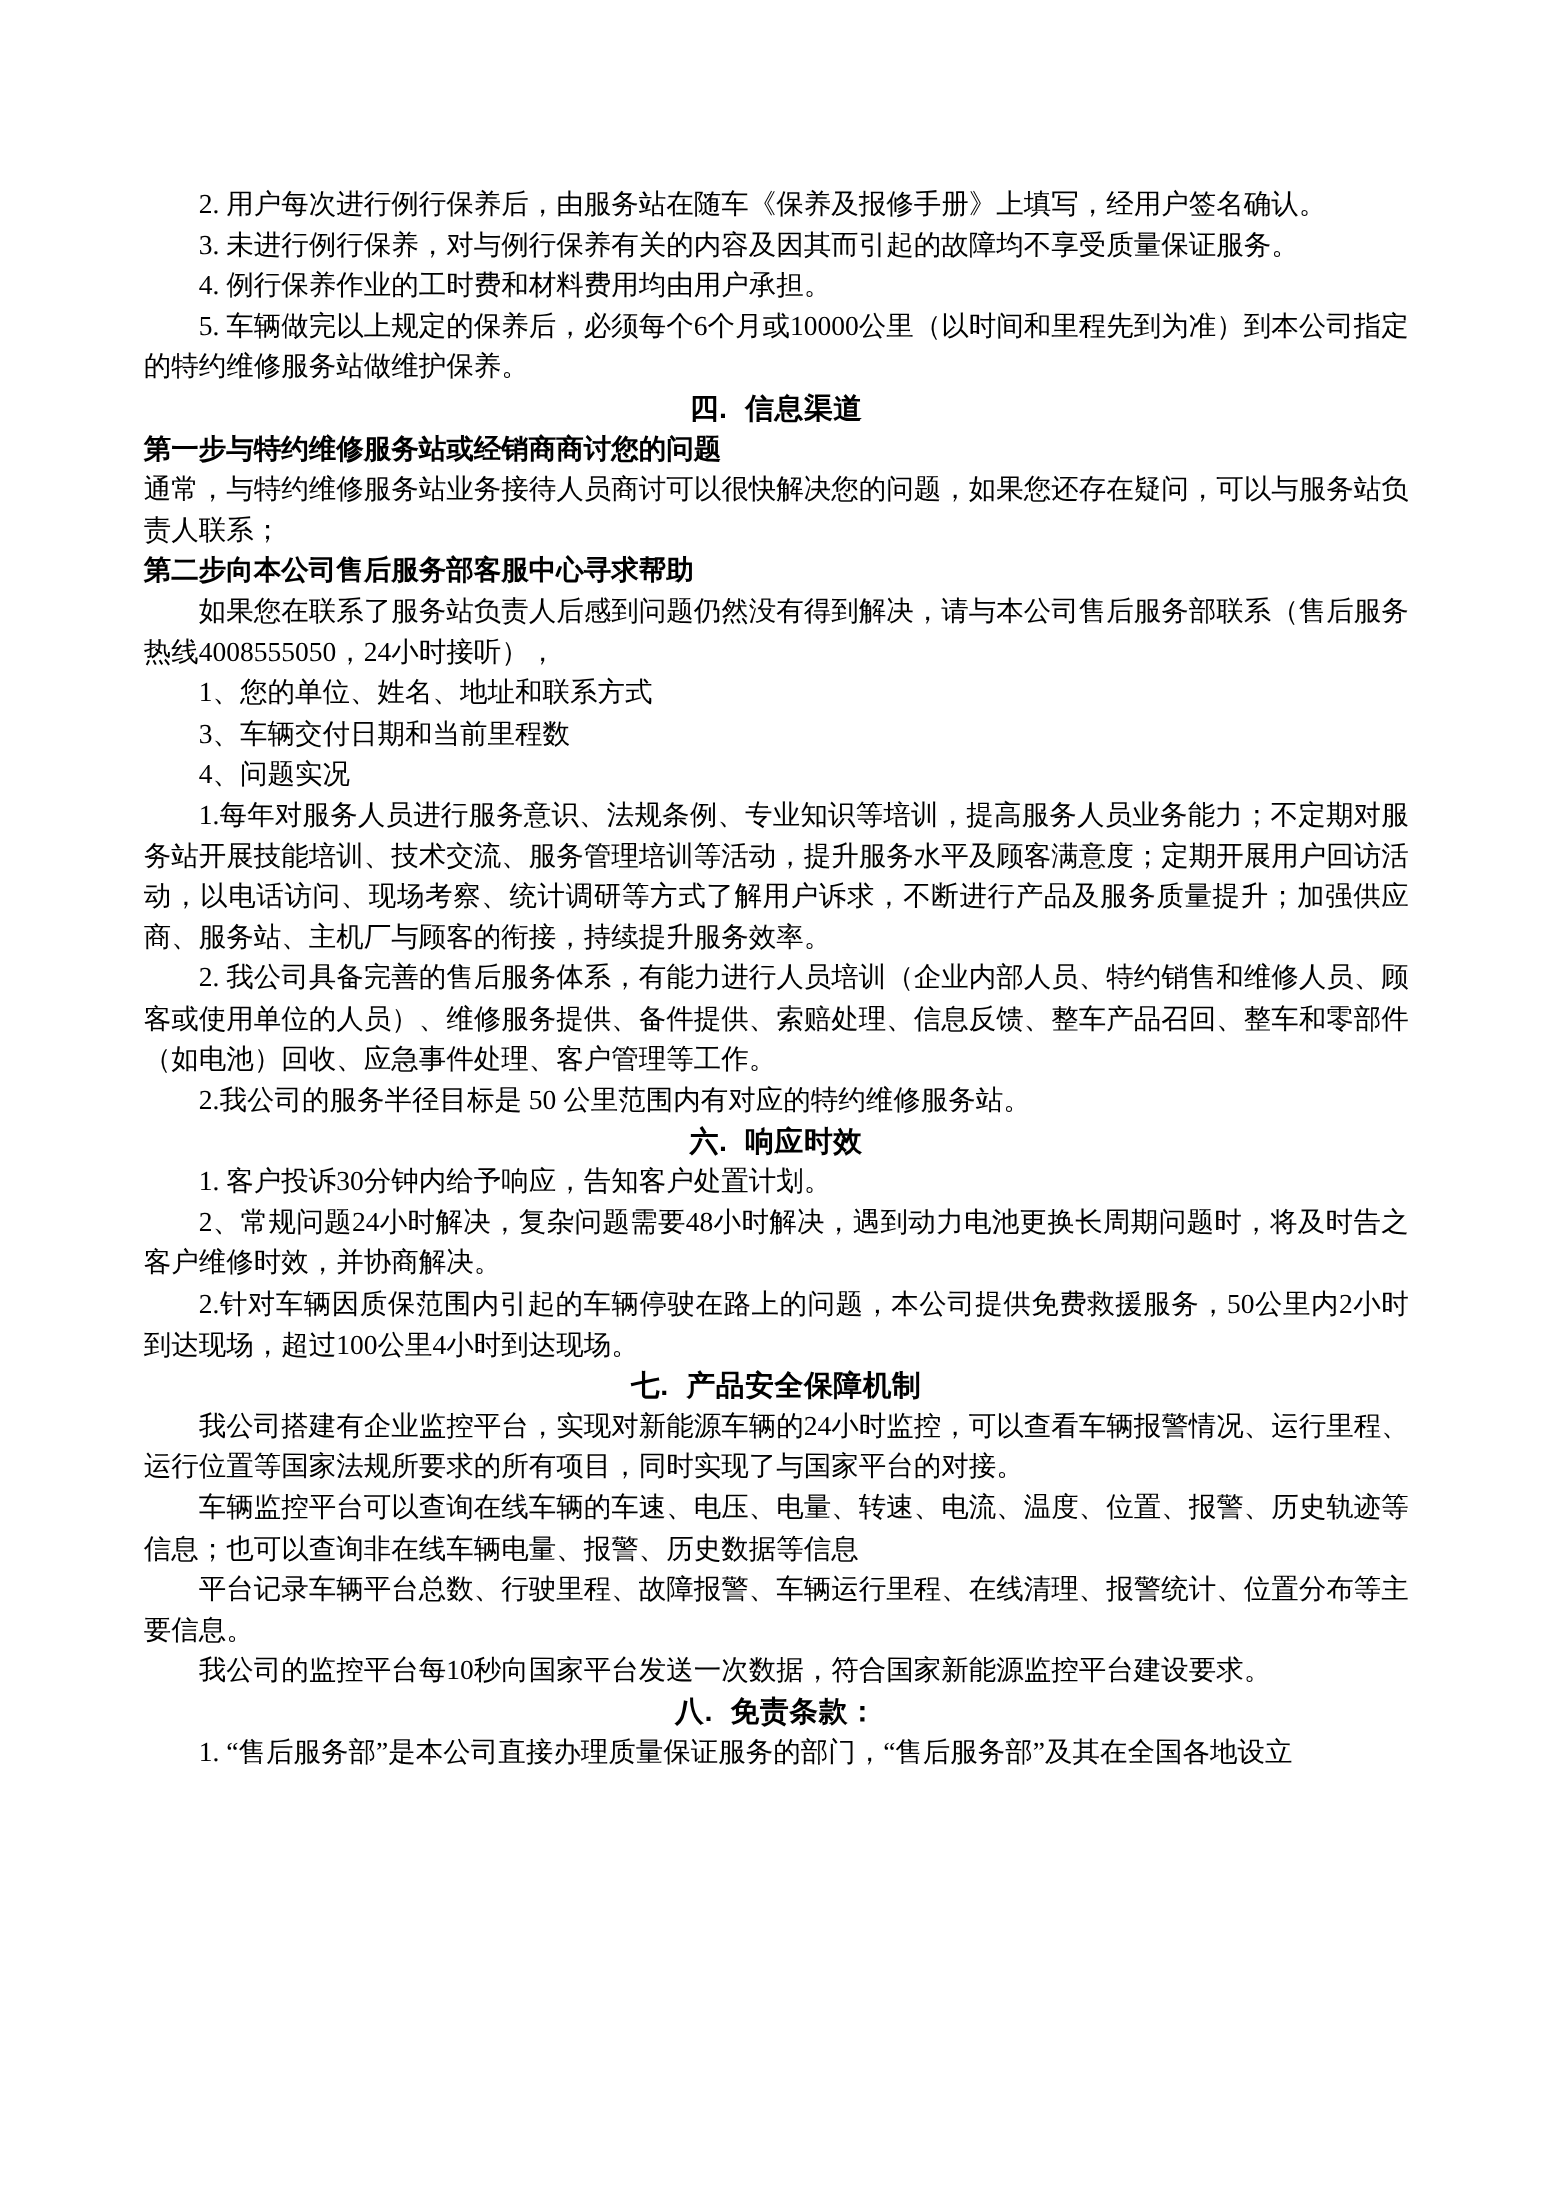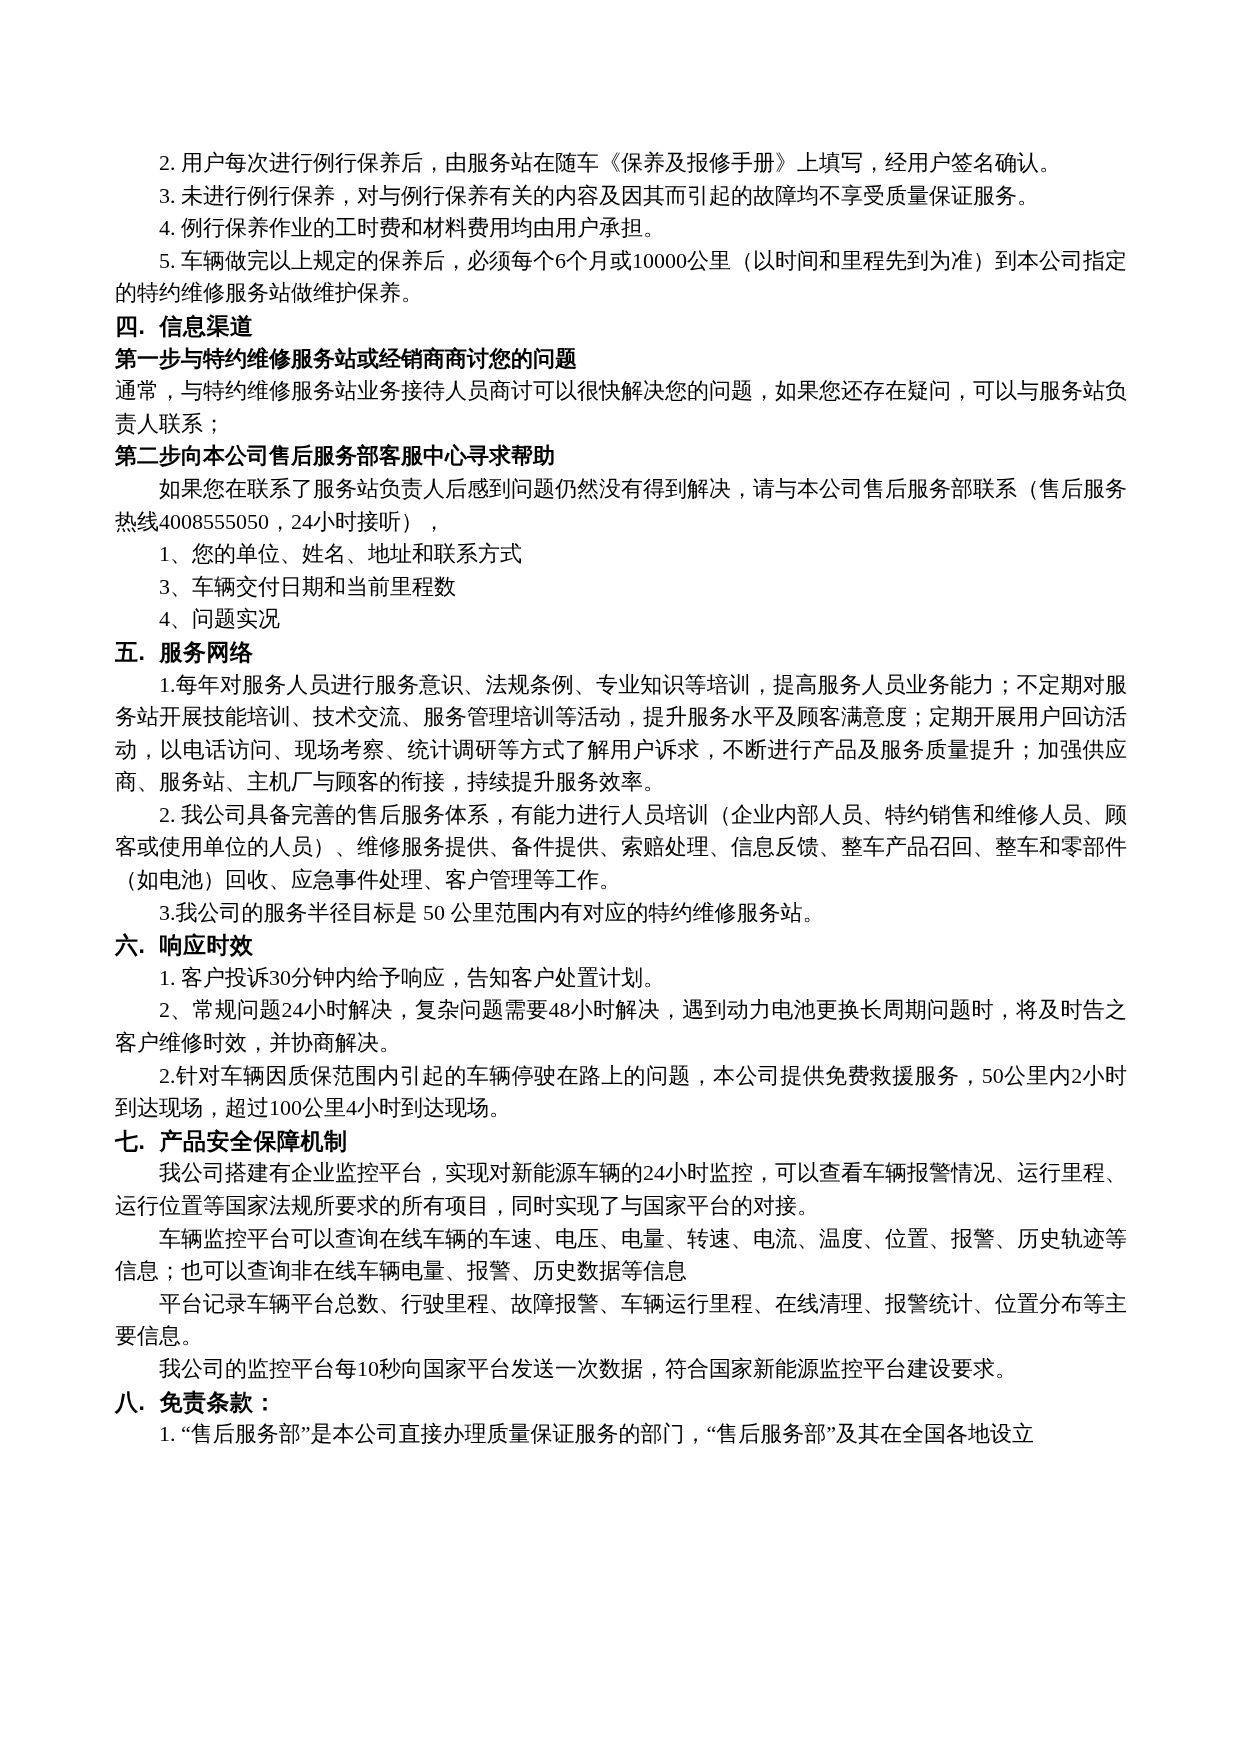--- a/index.html
+++ b/index.html
@@ -23,20 +23,21 @@
     word-break: break-all;
   }
   .indent { text-indent: 2em; }
   .heading {
     font-family: "Liberation Sans", "DejaVu Sans", sans-serif;
     font-weight: bold;
     font-size: 23px;
     line-height: 32.6px;
     margin: 0;
     letter-spacing: 0.5px;
+    text-align: center;
   }
   .heading .hnum { margin-right: 14px; }
   .subhead {
     font-family: Liberation Sans, sans-serif;
     font-weight: bold;
     font-size: 22px;
     line-height: 32.6px;
     margin: 0;
   }
 </style>
@@ -57,26 +58,23 @@
   <p class="subhead">第一步与特约维修服务站或经销商商讨您的问题</p>
   <p class="body-p">通常，与特约维修服务站业务接待人员商讨可以很快解决您的问题，如果您还存在疑问，可以与服务站负责人联系；</p>
 
   <p class="subhead">第二步向本公司售后服务部客服中心寻求帮助</p>
   <p class="body-p indent">如果您在联系了服务站负责人后感到问题仍然没有得到解决，请与本公司售后服务部联系（售后服务热线4008555050，24小时接听），</p>
 
   <p class="body-p indent">1、您的单位、姓名、地址和联系方式</p>
   <p class="body-p indent">3、车辆交付日期和当前里程数</p>
   <p class="body-p indent">4、问题实况</p>
 
-  <h2 class="heading">
-    <span class="hnum">五.</span><span>服务网络</span>
-  </h2>
   <p class="body-p indent">1.每年对服务人员进行服务意识、法规条例、专业知识等培训，提高服务人员业务能力；不定期对服务站开展技能培训、技术交流、服务管理培训等活动，提升服务水平及顾客满意度；定期开展用户回访活动，以电话访问、现场考察、统计调研等方式了解用户诉求，不断进行产品及服务质量提升；加强供应商、服务站、主机厂与顾客的衔接，持续提升服务效率。</p>
   <p class="body-p indent">2. 我公司具备完善的售后服务体系，有能力进行人员培训（企业内部人员、特约销售和维修人员、顾客或使用单位的人员）、维修服务提供、备件提供、索赔处理、信息反馈、整车产品召回、整车和零部件（如电池）回收、应急事件处理、客户管理等工作。</p>
-  <p class="body-p indent">3.我公司的服务半径目标是 50 公里范围内有对应的特约维修服务站。</p>
+  <p class="body-p indent">2.我公司的服务半径目标是 50 公里范围内有对应的特约维修服务站。</p>
 
   <h2 class="heading">
     <span class="hnum">六.</span><span>响应时效</span>
   </h2>
   <p class="body-p indent">1. 客户投诉30分钟内给予响应，告知客户处置计划。</p>
   <p class="body-p indent">2、常规问题24小时解决，复杂问题需要48小时解决，遇到动力电池更换长周期问题时，将及时告之客户维修时效，并协商解决。</p>
   <p class="body-p indent">2.针对车辆因质保范围内引起的车辆停驶在路上的问题，本公司提供免费救援服务，50公里内2小时到达现场，超过100公里4小时到达现场。</p>
 
   <h2 class="heading">
     <span class="hnum">七.</span><span>产品安全保障机制</span>

